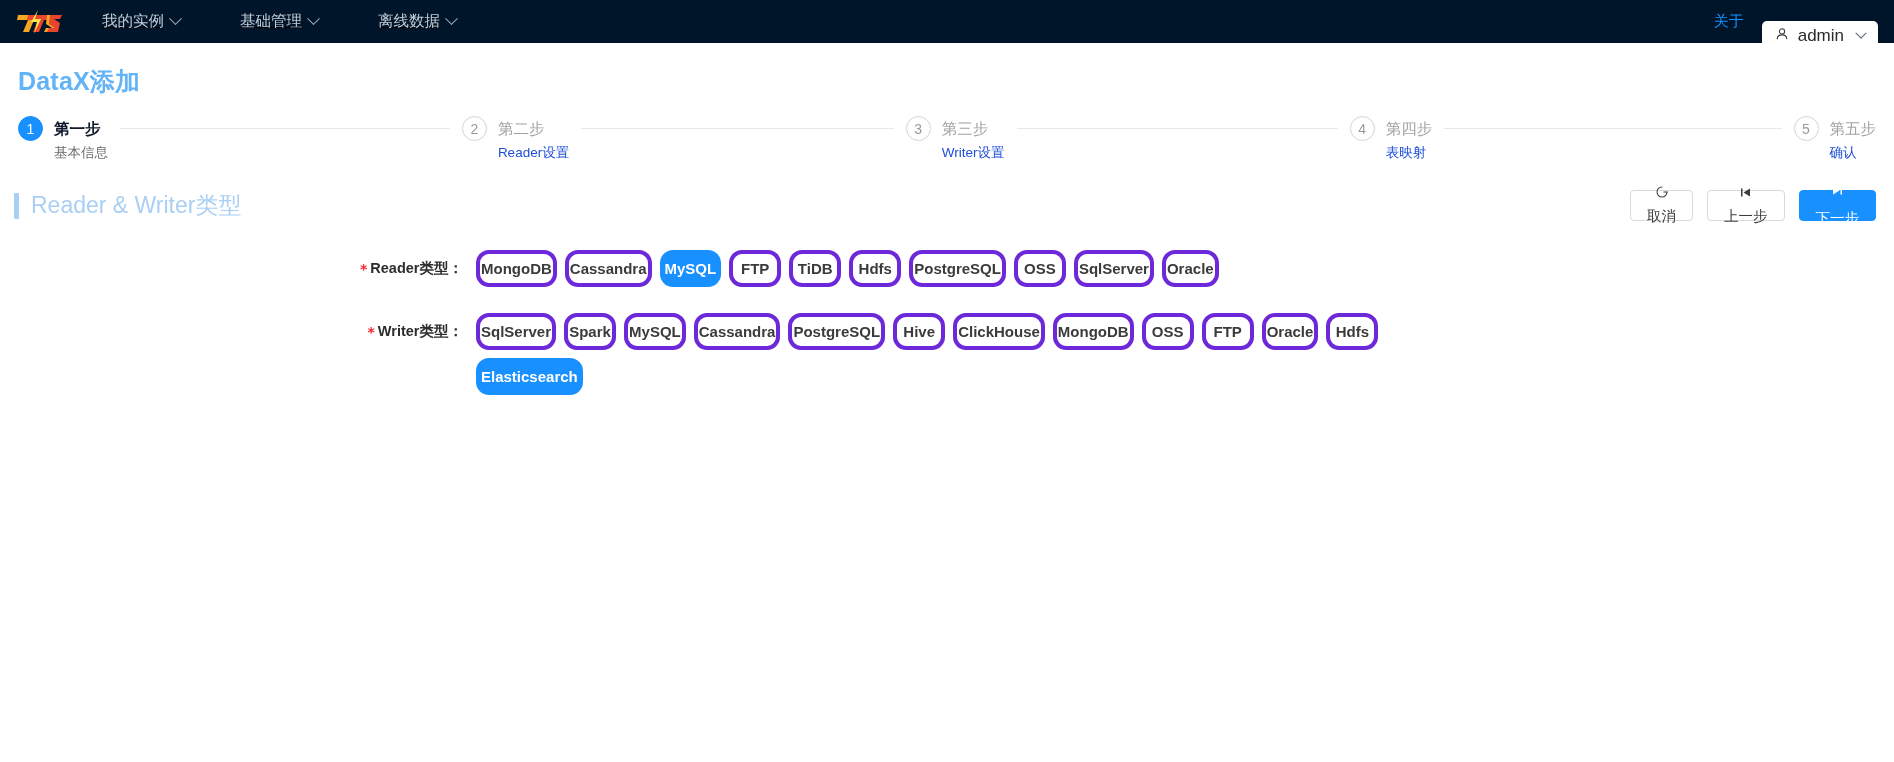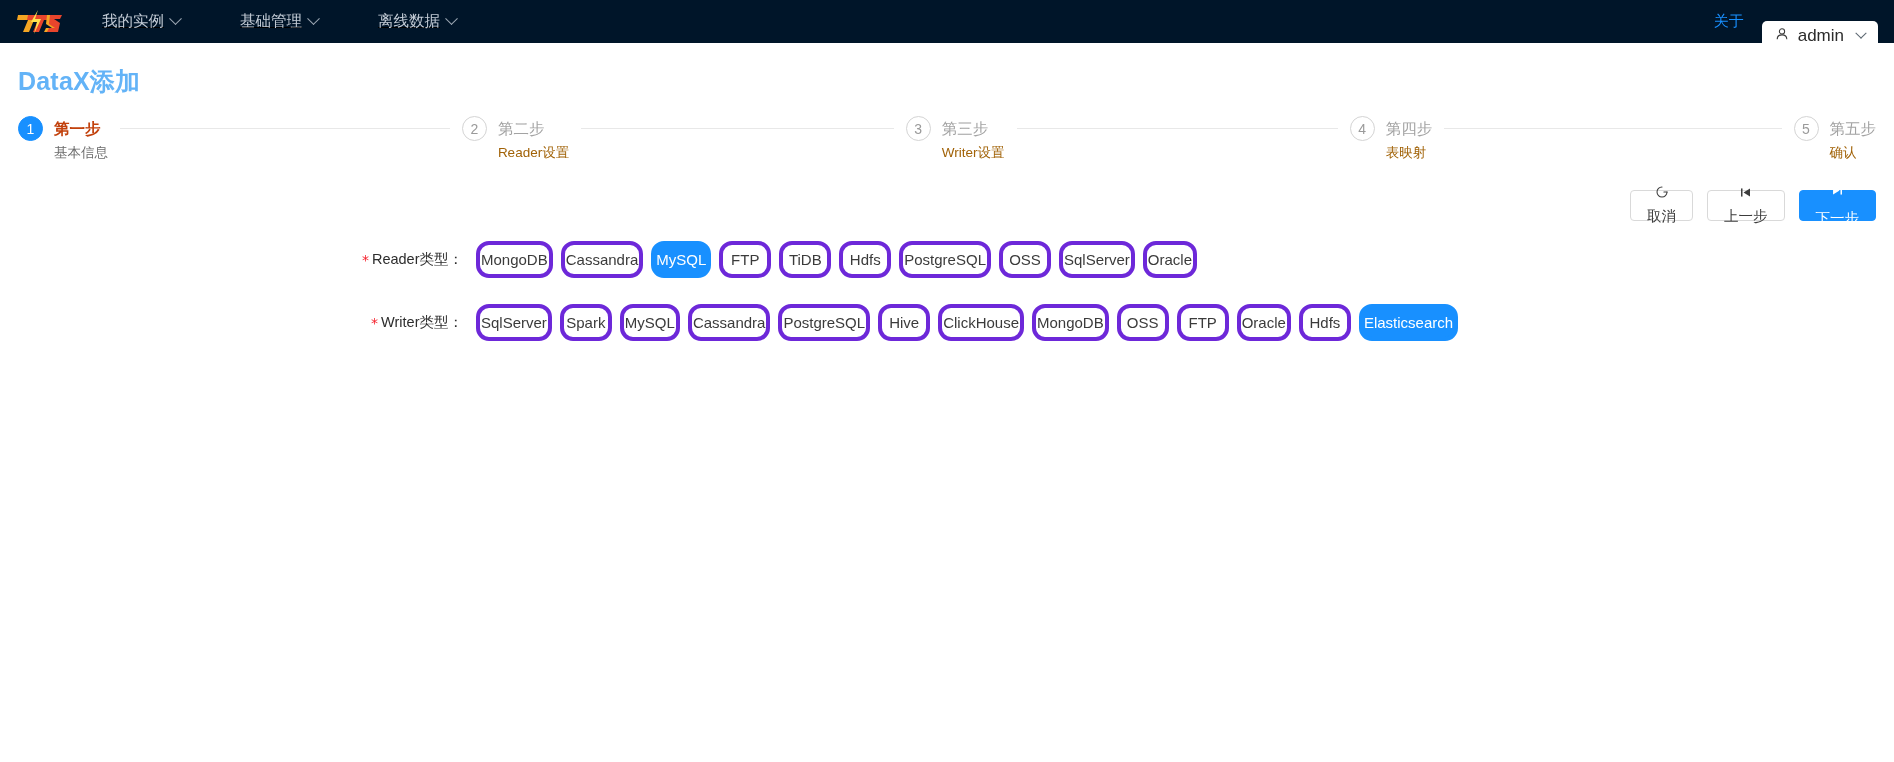--- a/index.html
+++ b/index.html
@@ -121,24 +121,24 @@
     border-color: #1890ff;
     color: #ffffff;
   }
   .step-text { margin-left: 11px; flex: 0 0 auto; }
   .step-title {
     font-size: 15.5px;
     color: #a3a3a3;
     line-height: 25px;
     white-space: nowrap;
   }
-  .step.active .step-title { color: #c2410c; font-weight: 700; }
+  .step.active .step-title { color: #0f172a; font-weight: 700; }
   .step-desc {
     font-size: 13.5px;
-    color: #a16207;
+    color: #1d4ed8;
     margin-top: 3px;
     white-space: nowrap;
   }
   .step.active .step-desc { color: #6b6b6b; }
   .step-line {
     flex: 1 1 auto;
     height: 1px;
     background: #e8e8e8;
     margin: 12px 12px 0 12px;
     min-width: 12px;
@@ -191,21 +191,21 @@
   }
   .btn.primary {
     background: #1890ff;
     border-color: #1890ff;
     color: #ffffff;
     gap: 12px;
   }
   .btn svg { display: block; flex: 0 0 auto; }
 
   
-  .form { margin-top: 20px; }
+  .form { margin-top: 29px; font-weight: bold; }
   .form-row {
     display: flex;
     align-items: flex-start;
     margin-bottom: 18px;
   }
   .form-label {
     width: 476px;
     flex: 0 0 476px;
     text-align: right;
     padding-right: 13px;
@@ -340,20 +340,24 @@
   <div class="step">
     <div class="step-circle">5</div>
     <div class="step-text">
       <div class="step-title">第五步</div>
       <div class="step-desc">确认</div>
     </div>
   </div>
 </div>
 
 <div class="section-row">
+  <div class="section-title">
+    <span class="section-bar"></span>
+    <span>Reader &amp; Writer类型</span>
+  </div>
 
   <div class="toolbar">
     <div class="btn">
       <span>
         <svg width="14" height="14" viewBox="0 0 16 16">
           <path d="M8 2.3 A5.7 5.7 0 1 0 13.7 8" fill="none" stroke="#3c3c3c" stroke-width="1.2" stroke-linecap="round"></path>
           <path d="M10.2 8 L13.9 8" stroke="#3c3c3c" stroke-width="1.2" stroke-linecap="round"></path>
         </svg>
       </span>
       <span>取消</span>

